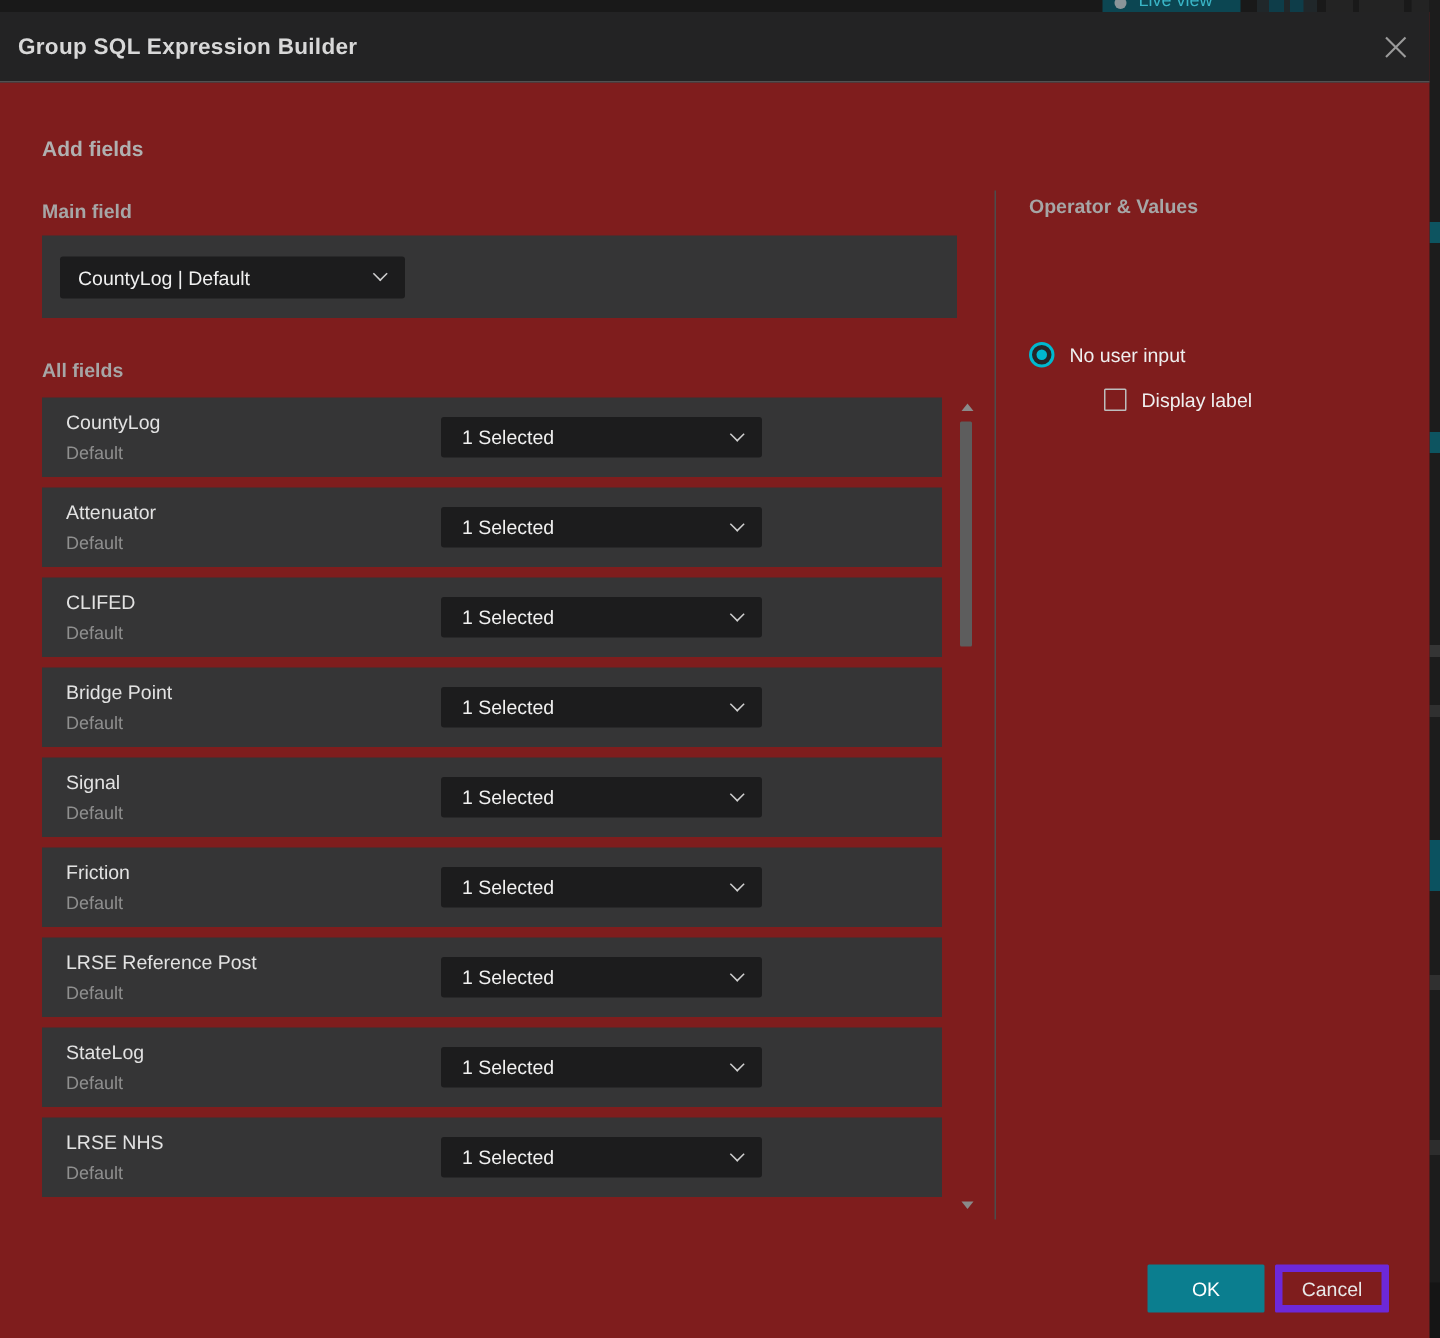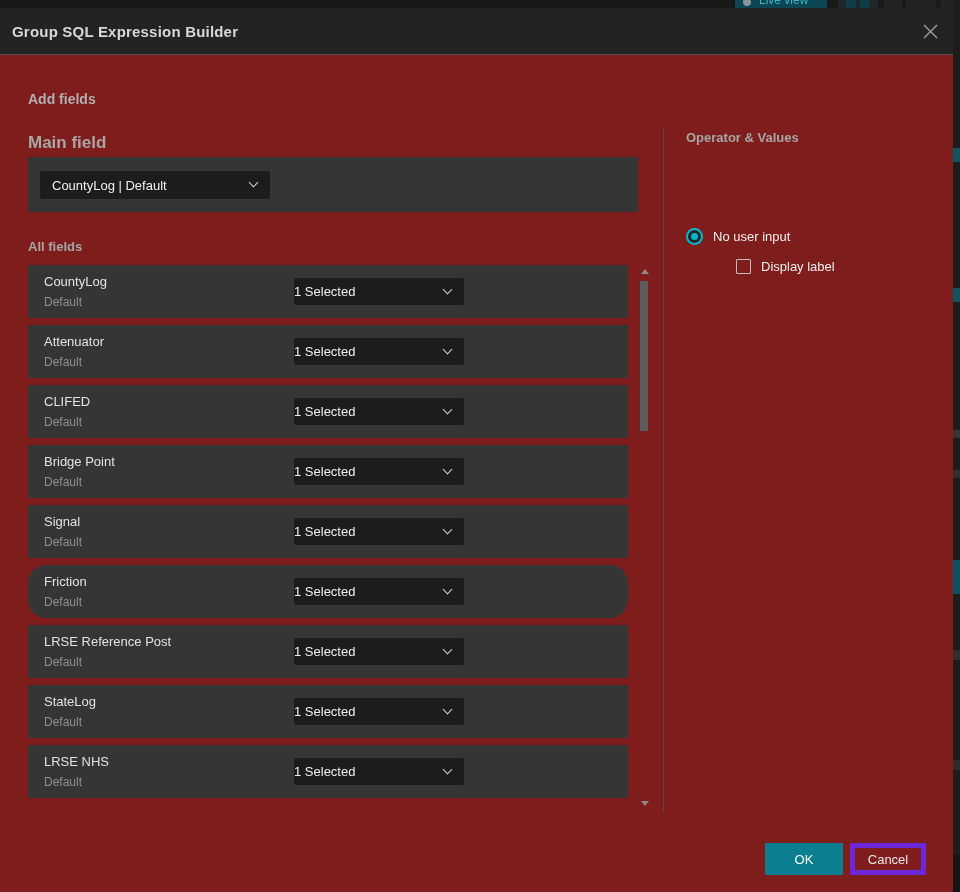--- a/index.html
+++ b/index.html
@@ -45,21 +45,21 @@
     position:absolute; left:12px; top:0; height:47px; line-height:47px;
     font-size:15px; font-weight:600; color:#d8d8d8; letter-spacing:.2px;
   }
   .close-btn {
     position:absolute; right:13px; top:14px; width:19px; height:19px;
     display:flex; align-items:center; justify-content:center; cursor:pointer;
   }
 
   .section-heading { position:absolute; font-weight:700; color:#b0b0b0; }
   .h-add-fields    { left:28px; top:83px;  font-size:14px; }
-  .h-main-field    { left:28px; top:125px; font-size:17px; color:#a6a6a6; }
+  .h-main-field    { left:28px; top:125px; font-size:13px; color:#a6a6a6; }
   .h-all-fields    { left:28px; top:231px; font-size:13px; color:#a6a6a6; }
   .h-operator      { left:686px; top:122px; font-size:13px; color:#a6a6a6; }
 
   
   .dd {
     position:absolute; background:#1c1c1d; border-radius:2px;
     display:flex; align-items:center; cursor:pointer;text-align:right;
   }
   .dd .dd-label { color:#f0f0f0; font-size:13px; white-space:nowrap; }
   .chev {
@@ -79,21 +79,21 @@
   .cal-icon { width:17px; height:17px; margin-right:9px; flex:0 0 auto; }
 
   
   .fields-list { position:absolute; left:28px; top:257px; width:600px; height:540px; }
   .field-row {
     position:absolute; left:0; width:600px; height:53px;
     background:#353536;
   }
   .field-row .fname   { position:absolute; left:16px; top:9px;  font-size:13px; color:#e2e2e2; }
   .field-row .fsub    { position:absolute; left:16px; top:30px; font-size:12px; color:#8f8f8f; }
-  .field-row .dd-row  { left:266px; top:13px; width:170px; height:27px; }
+  .field-row .dd-row  { left:266px; top:13px; width:214px; height:27px; padding-left:14px; }
 
   
   .scrollbar { position:absolute; left:639px; top:255px; width:10px; height:547px; }
   .sb-arrow-up, .sb-arrow-down {
     position:absolute; left:2px; width:0; height:0;
     border-left:4px solid transparent; border-right:4px solid transparent;
   }
   .sb-arrow-up   { top:6px;    border-bottom:5px solid #8a8a8a; }
   .sb-arrow-down { bottom:4px; border-top:5px solid #8a8a8a; }
   .sb-thumb {
@@ -218,21 +218,21 @@
     </div>
   </div>
         <div class="field-row" style="top: 240px;">
     <div class="fname">Signal</div>
     <div class="fsub">Default</div>
     <div class="dd dd-row">
       <span class="dd-label">1 Selected</span>
       <span class="chev"></span>
     </div>
   </div>
-        <div class="field-row" style="top: 300px; border-radius: 18px;">
+        <div class="field-row" style="top: 300px;">
     <div class="fname">Friction</div>
     <div class="fsub">Default</div>
     <div class="dd dd-row">
       <span class="dd-label">1 Selected</span>
       <span class="chev"></span>
     </div>
   </div>
         <div class="field-row" style="top: 360px;">
     <div class="fname">LRSE Reference Post</div>
     <div class="fsub">Default</div>

